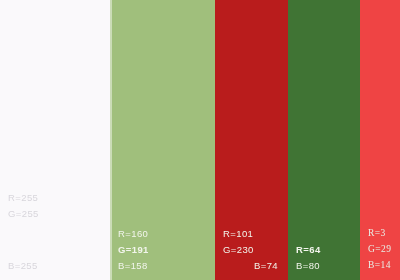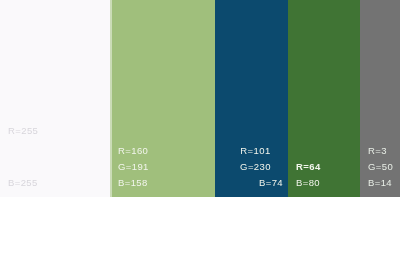--- a/index.html
+++ b/index.html
@@ -3,21 +3,21 @@
 <meta charset="utf-8">
 <style>
   html, body {
     margin: 0;
     padding: 0;
     background: #ffffff;
   }
   #palette {
     position: relative;
     width: 400px;
-    height: 197px;
+    height: 280px;
     overflow: hidden;
     font-family: "Liberation Sans", sans-serif;
     display: flex;
     flex-direction: row;
     align-items: stretch;
   }
   .swatch {
     position: relative;
     height: 100%;
     box-sizing: border-box;
@@ -51,43 +51,44 @@
     pointer-events: none;
   }
 </style>
 </head>
 <body>
 
 <div id="palette">
     <div class="swatch" style="background: rgb(250, 249, 251); width: 110px; flex: 0 0 110px;">
       <div class="swatch-labels">
         <div class="channel-line" style="color: rgb(216, 214, 220);">R=255</div>
+        <div class="channel-line" style="color: rgb(216, 214, 220);">G=255</div>
         <div class="channel-line" style="color: rgb(216, 214, 220); margin-top: 36px;">B=255</div>
       </div>
     </div>
     <div class="swatch has-seam" style="background: rgb(160, 191, 124); width: 105px; flex: 0 0 105px; justify-content: flex-end;">
       <div class="swatch-labels">
         <div class="channel-line" style="color: rgb(242, 245, 236);">R=160</div>
-        <div class="channel-line" style="color: rgb(242, 245, 236);">G=191</div>
+        <div class="channel-line" style="color: rgb(242, 245, 236); font-weight: bold;">G=191</div>
         <div class="channel-line" style="color: rgb(242, 245, 236);">B=158</div>
       </div>
     </div>
-    <div class="swatch" style="background: #0c4a6e; width: 73px; flex: 0 0 73px; text-align: center;">
+    <div class="swatch" style="background: #b91c1c; width: 73px; flex: 0 0 73px;">
       <div class="swatch-labels">
         <div class="channel-line" style="color: rgb(242, 245, 236);">R=101</div>
         <div class="channel-line" style="color: rgb(242, 245, 236);">G=230</div>
         <div class="channel-line" style="color: rgb(242, 245, 236); margin-left: 31px;">B=74</div>
       </div>
     </div>
     <div class="swatch" style="background: rgb(64, 116, 52); width: 72px; flex: 0 0 72px;">
       <div class="swatch-labels">
         <div class="channel-line" style="color: rgb(242, 245, 236); font-weight: bold;">R=64</div>
         <div class="channel-line" style="color: rgb(242, 245, 236);">B=80</div>
       </div>
     </div>
-    <div class="swatch" style="background: #737373; width: 40px; flex: 0 0 40px;">
+    <div class="swatch" style="background: #ef4444; width: 40px; flex: 0 0 40px; font-family: Liberation Serif, serif;">
       <div class="swatch-labels">
         <div class="channel-line" style="color: rgb(232, 238, 230);">R=3</div>
-        <div class="channel-line" style="color: rgb(232, 238, 230);">G=50</div>
+        <div class="channel-line" style="color: rgb(232, 238, 230);">G=29</div>
         <div class="channel-line" style="color: rgb(232, 238, 230);">B=14</div>
       </div>
     </div>
   </div>
 
 </body></html>

